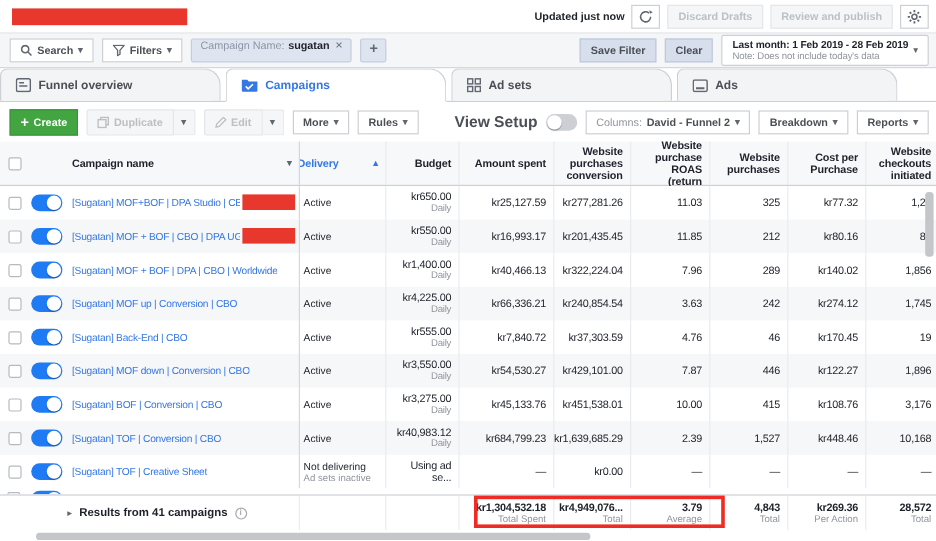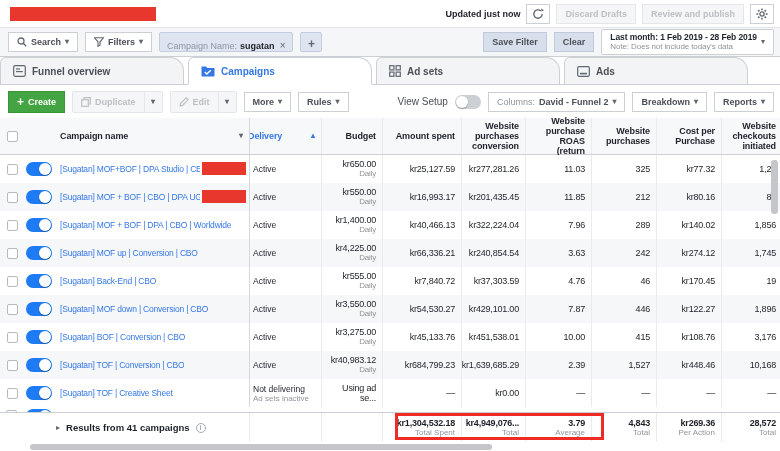--- a/index.html
+++ b/index.html
@@ -16,21 +16,21 @@
   .btn { display:inline-flex; align-items:center; justify-content:center; gap:4px;
          height:20px; padding:0 8px; background:#fff; border:1px solid #ccd0d5;
          border-radius:0; font-size:9px; color:#4b4f56; font-weight:bold; cursor:pointer; white-space:nowrap; }
   .btn.disabled { background:#f5f6f7; color:#bcc0c4; border-color:#e4e6e9; }
   .btn.icon-only { width:24px; padding:0; }
 
   
   .filterbar { position:absolute; top:27px; left:0; width:780px; height:30px; background:#f5f6f7;
                border-top:1px solid #e4e6e9; border-bottom:1px solid #ccd0d5;
                display:flex; align-items:center; padding:0 6px 0 8px; gap:7px; }
-  .chip { display:inline-flex; align-items:flex-end; gap:3px; height:20px; padding:0 7px;
+  .chip { display:inline-flex; align-items:flex-start; gap:3px; height:20px; padding:0 7px;
           background:#dfe5f0; border:1px solid #c3cdde; border-radius:2px; font-size:9px; }
   .chip .chip-label { color:#8d94a3; }
   .chip .chip-value { color:#1d2129; font-weight:bold; }
   .chip .chip-x { color:#606770; font-size:10px; margin-left:2px; cursor:pointer; }
   .chip.add { width:22px; justify-content:center; color:#606770; font-size:12px; font-weight:bold; cursor:pointer; }
   .filterbar-right { margin-left:auto; display:flex; align-items:center; gap:7px; }
   .btn.bluish { background:#d8dfec; border-color:#bfc9da; color:#4b4f56; }
   .date-btn { display:flex; align-items:center; gap:4px; height:26px; padding:0 8px; background:#fff;
               border:1px solid #ccd0d5; border-radius:2px; cursor:pointer; }
   .date-main { font-size:8.5px; font-weight:bold; letter-spacing:-0.1px; }
@@ -48,21 +48,21 @@
   .tab .ticon { display:inline-flex; }
 
   
   .toolbar { position:absolute; top:85px; left:0; width:780px; height:33px; background:#fff;
              display:flex; align-items:center; padding:0 6px 0 8px; gap:7px; }
   .btn.create { background:#42a542; border-color:#3a953a; color:#fff; height:22px; }
   .splitbtn { display:inline-flex; height:22px; }
   .splitbtn .main { border-radius:2px 0 0 2px; height:22px; }
   .splitbtn .carp { border-left:none; border-radius:0 2px 2px 0; width:18px; padding:0; height:22px; }
   .toolbar-right { margin-left:auto; display:flex; align-items:center; gap:7px; }
-  .view-setup { font-size:10px; font-weight:normal; color:#4b4f56; }
+  .view-setup { font-size:13px; font-weight:bold; color:#4b4f56; }
   .toggle-sm { width:26px; height:14px; border-radius:8px; background:#ccd0d5; position:relative; cursor:pointer; }
   .toggle-sm::after { content:""; position:absolute; left:1px; top:1px; width:12px; height:12px;
                       border-radius:50%; background:#fff; box-shadow:0 1px 1px rgba(0,0,0,.3); }
   .cols-pre { color:#90949c; font-weight:normal; }
 
   
   .thead { position:absolute; top:118px; left:0; width:780px; height:37px; background:#f7f8fa;
            border-bottom:1px solid #ccd0d5; display:flex; font-weight:bold; }
   .cell { flex:none; display:flex; align-items:center; }
   .c-check { width:24px; justify-content:center; }

